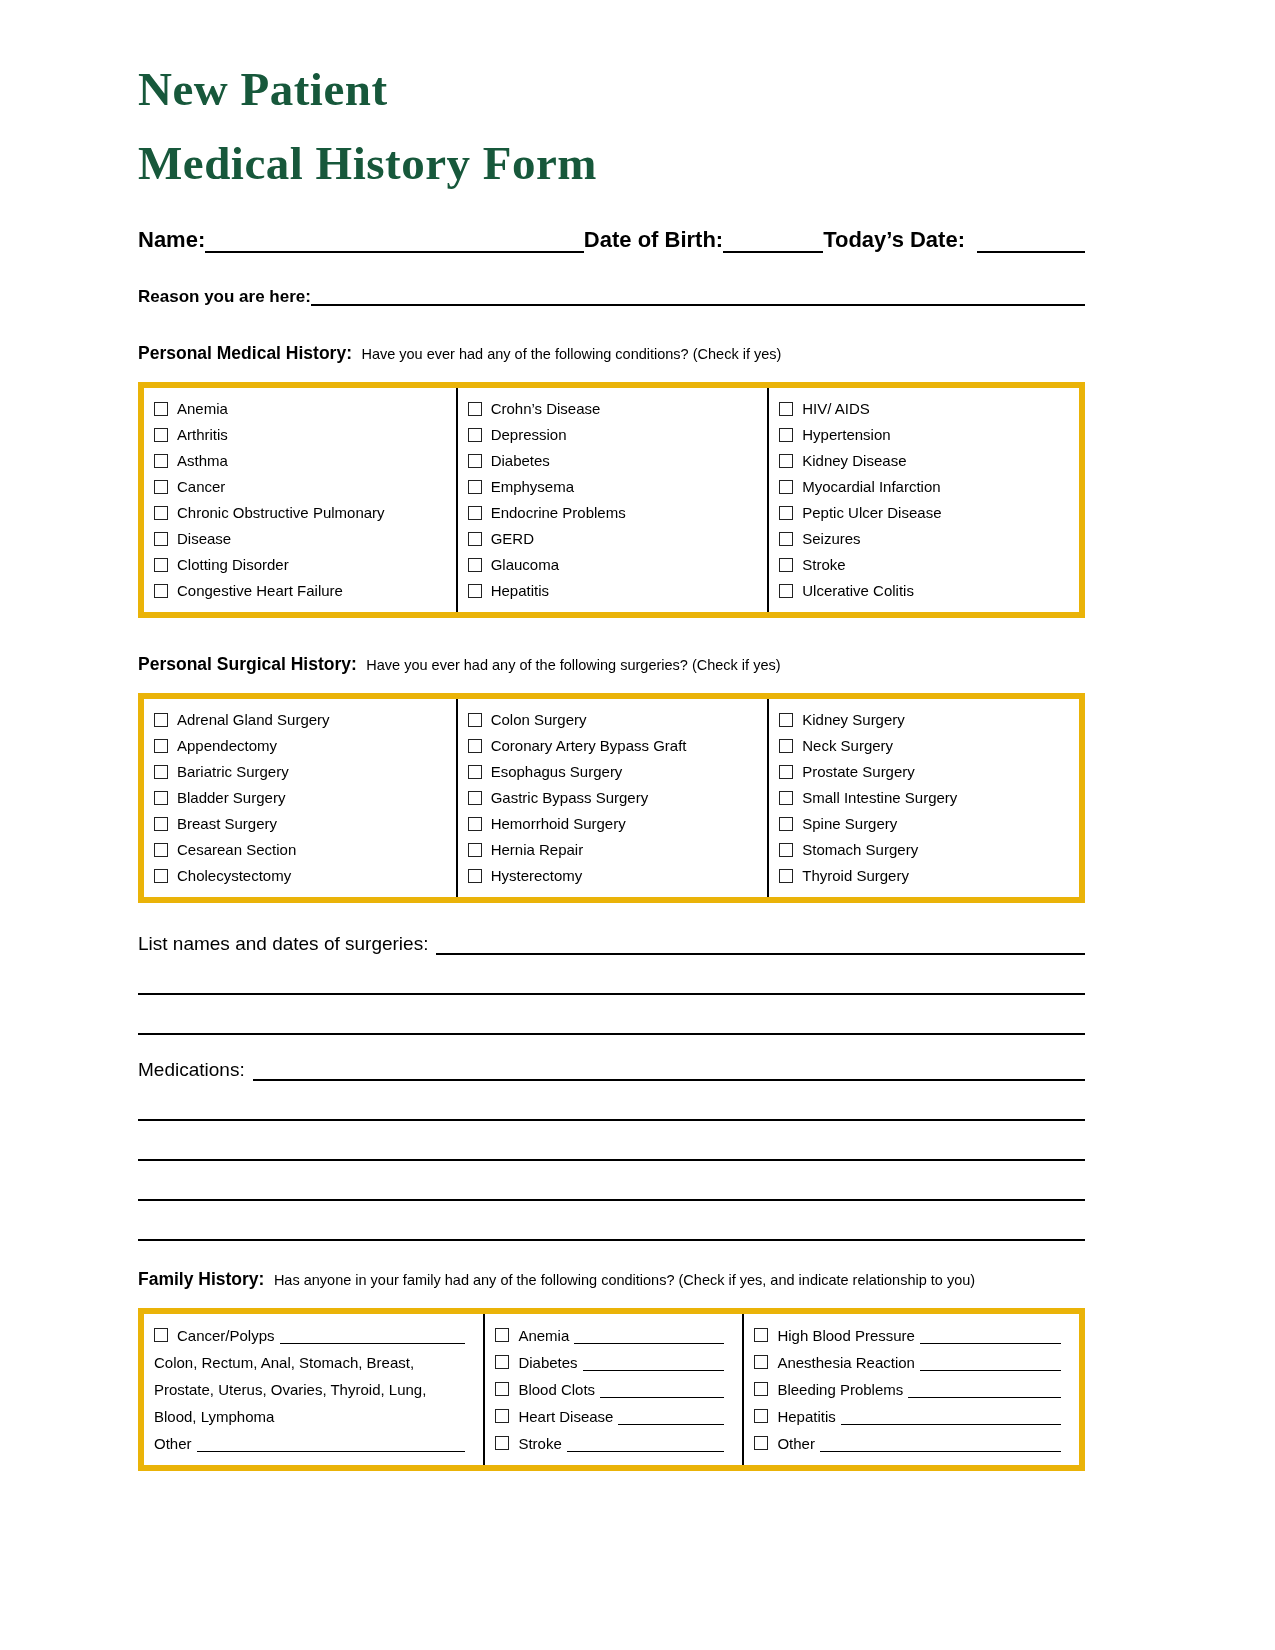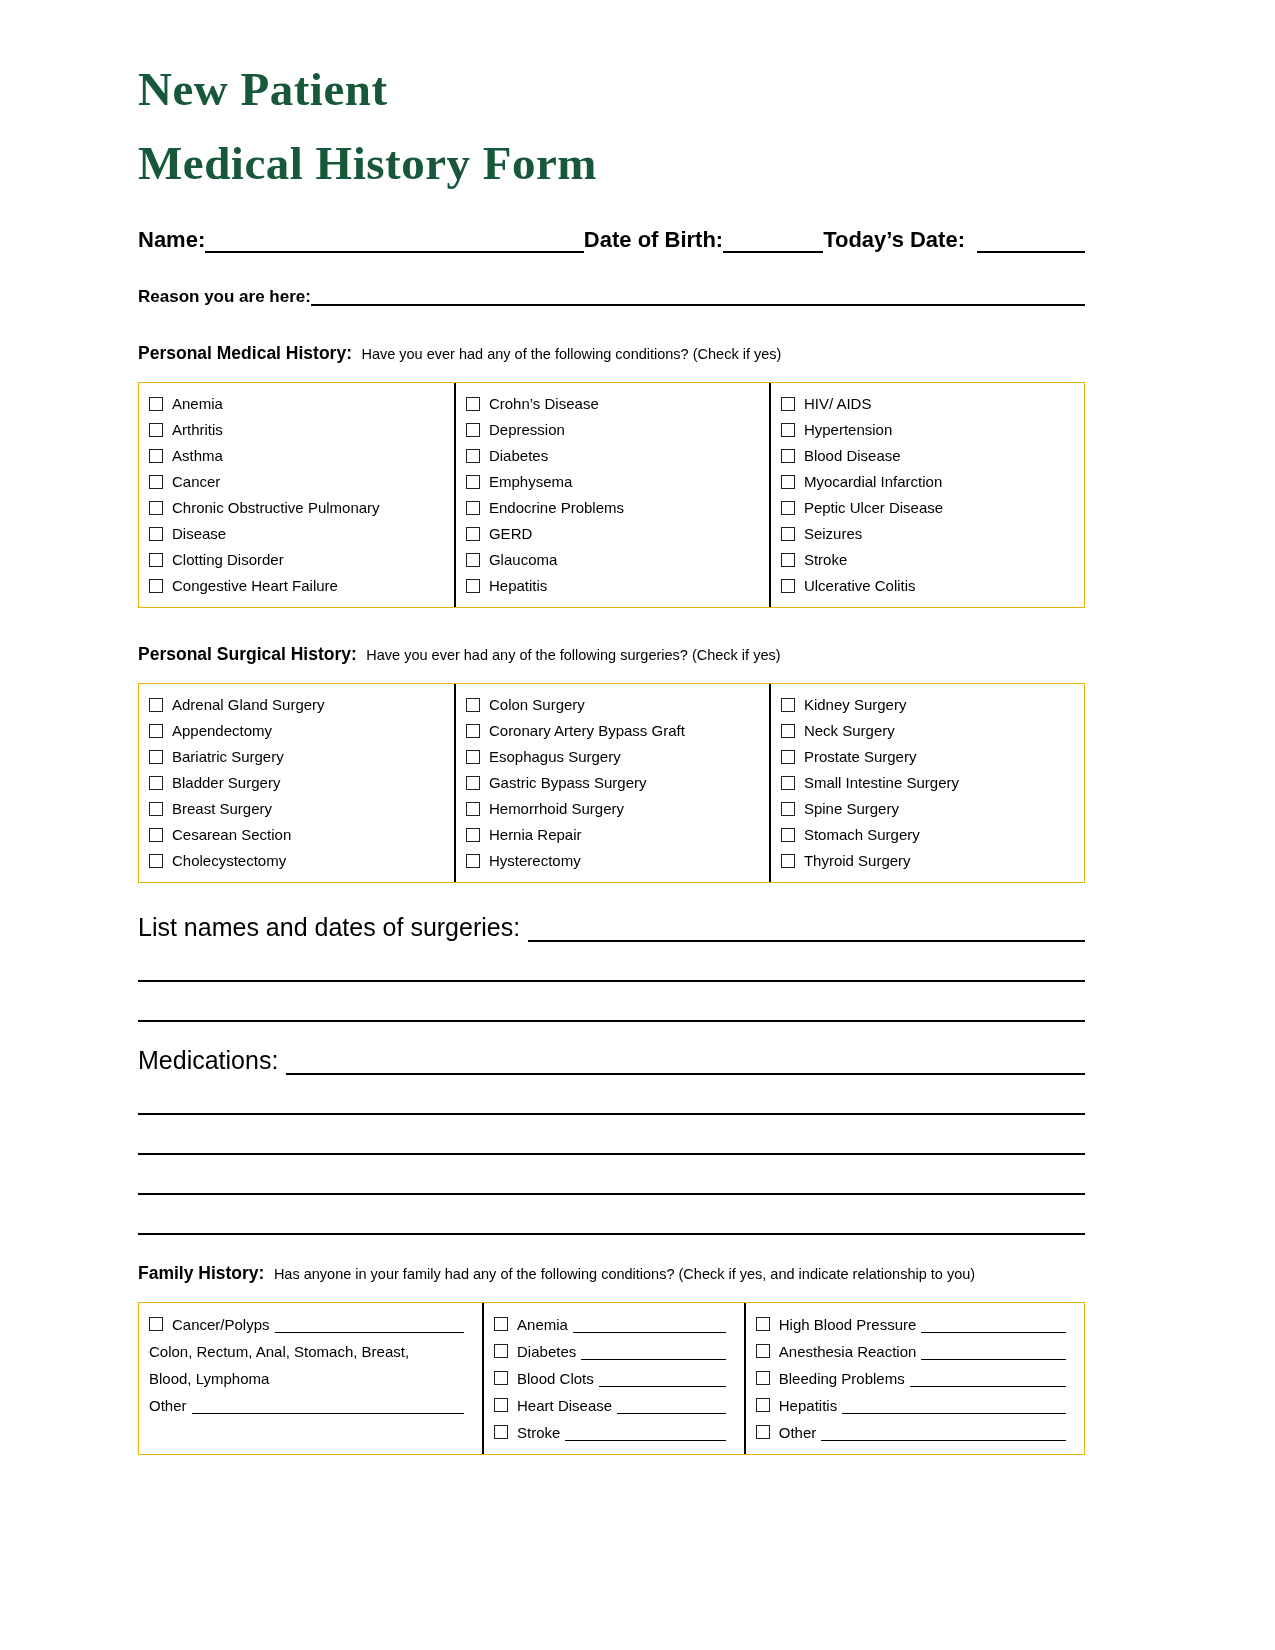--- a/index.html
+++ b/index.html
@@ -50,21 +50,21 @@
     margin-top: 34px;
   }
   .reason-row .wline { flex: 1; height: 1em; }
 
   .sec-head { margin-top: 36px; }
   .sec-title { font-size: 17.5px; font-weight: 700; }
   .sec-prompt { font-size: 14.5px; margin-left: 5px; }
 
   .grid {
     display: flex;
-    border: 1px solid #eab308;
+    border: 6px solid #eab308;
     margin-top: 18px;
     width: 947px;
     box-sizing: border-box;
   }
   .grid .col { box-sizing: border-box; padding: 8px 6px 8px 10px; }
   .grid .col + .col { border-left: 2px solid #000; }
   .g3 .col { width: 33.33%; }
   .fam .col:nth-child(1) { width: 36.3%; }
   .fam .col:nth-child(2) { width: 27.7%; }
   .fam .col:nth-child(3) { width: 36.0%; }
@@ -90,21 +90,21 @@
     border-bottom: 1.6px solid #000;
     align-self: flex-end;
     margin: 0 12px 5px 5px;
     min-width: 30px;
   }
 
   .inline-row {
     display: flex;
     align-items: flex-end;
     margin-top: 30px;
-    font-size: 25px;
+    font-size: 19px;
   }
   .inline-row .lbl { white-space: nowrap; }
   .inline-row .wline { flex: 1; margin-left: 8px; height: 1em; }
   .bold { font-weight: 400; }
 
   .rule {
     border-bottom: 2px solid #000;
     height: 0;
     margin-top: 38px;
   }
@@ -249,21 +249,21 @@
           </div>
 
           <div class="check-item">
             <span class="checkbox"></span>
             <span class="check-label">Hypertension</span>
 
           </div>
 
           <div class="check-item">
             <span class="checkbox"></span>
-            <span class="check-label">Blood Disease</span>
+            <span class="check-label">Kidney Disease</span>
 
           </div>
 
           <div class="check-item">
             <span class="checkbox"></span>
             <span class="check-label">Myocardial Infarction</span>
 
           </div>
 
           <div class="check-item">
@@ -462,20 +462,25 @@
             <span class="check-label">Cancer/Polyps</span>
             <span class="blank"></span>
           </div>
 
           <div class="check-item">
 
             <span class="check-label">Colon, Rectum, Anal, Stomach, Breast,</span>
 
           </div>
 
+          <div class="check-item">
+
+            <span class="check-label">Prostate, Uterus, Ovaries, Thyroid, Lung,</span>
+
+          </div>
 
           <div class="check-item">
 
             <span class="check-label">Blood, Lymphoma</span>
 
           </div>
 
           <div class="check-item">
 
             <span class="check-label">Other</span>

